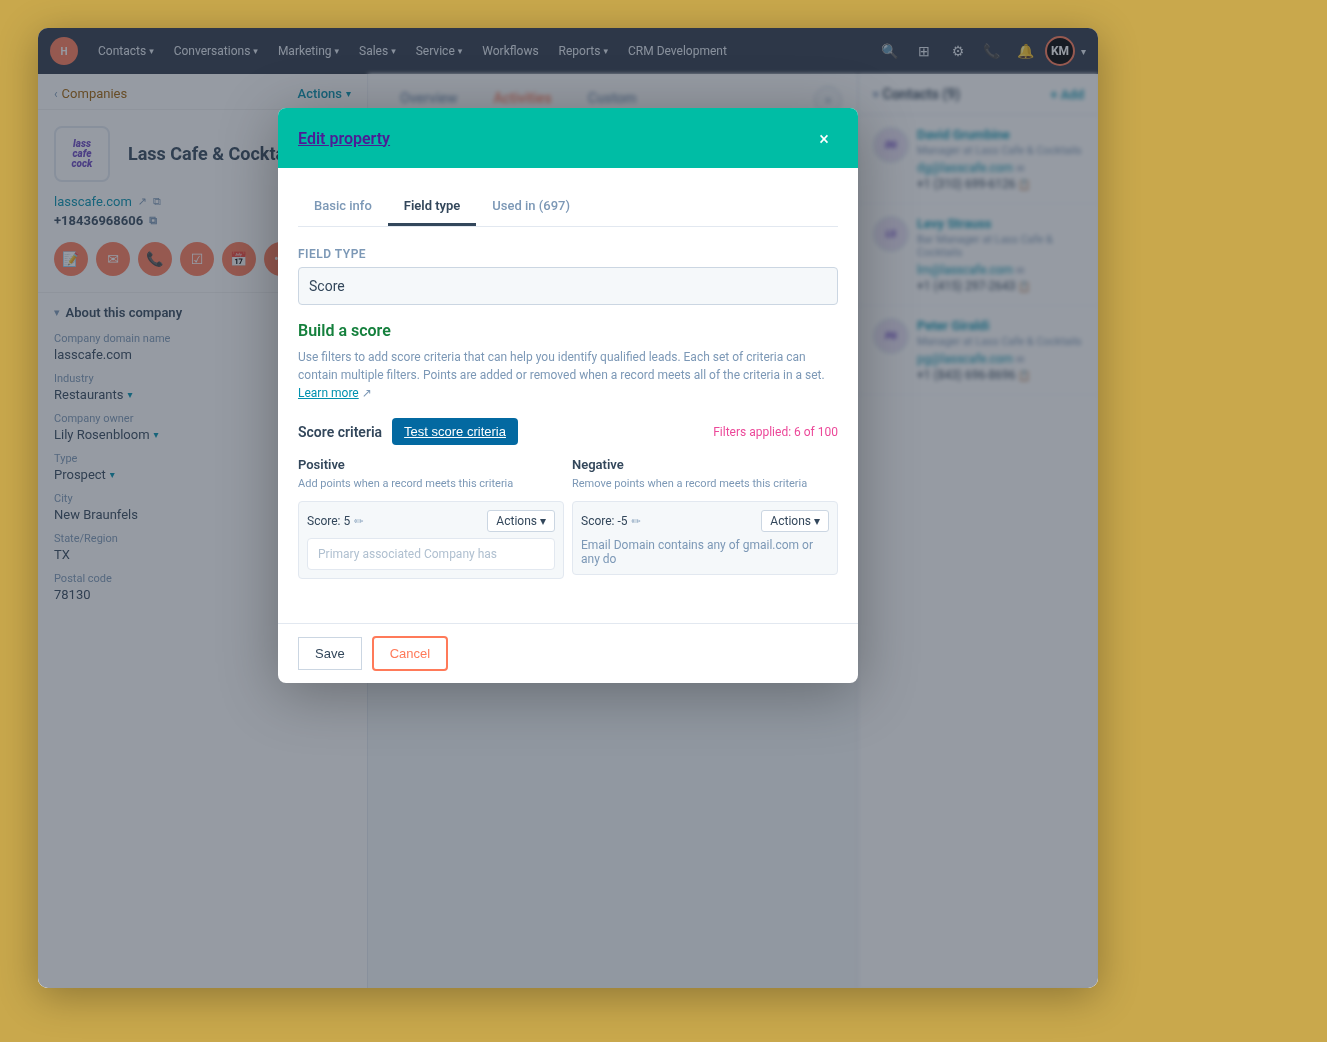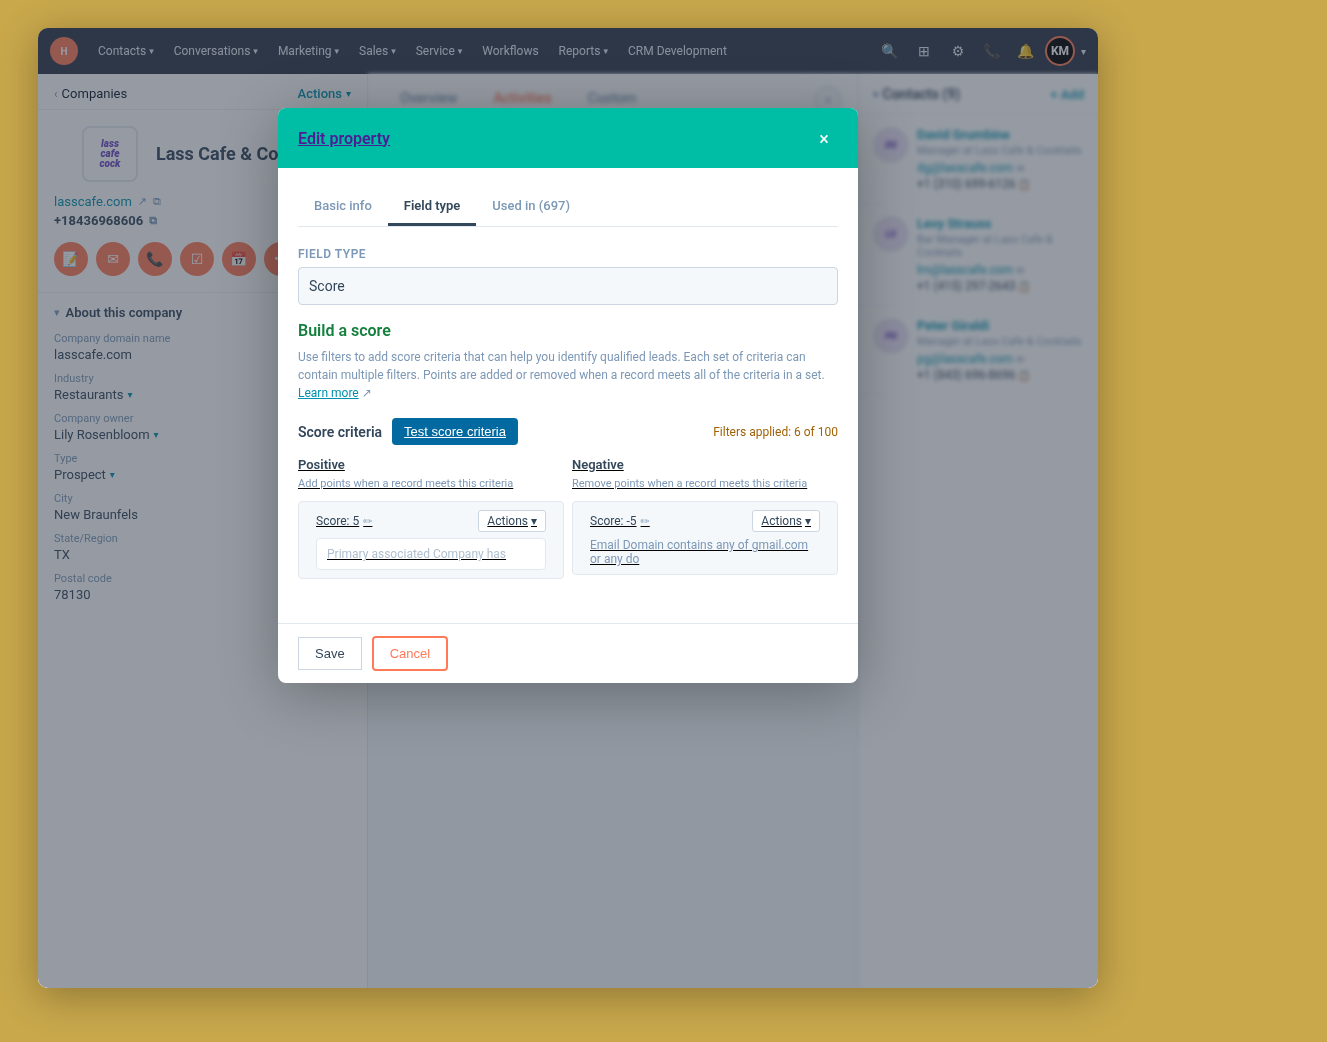--- a/index.html
+++ b/index.html
@@ -127,21 +127,21 @@
       justify-content: space-between;
       padding: 12px 16px 8px;
       border-bottom: 1px solid #f0f0f0;
     }
     .sidebar-breadcrumb {
       display: flex;
       align-items: center;
       gap: 4px;
     }
     .breadcrumb-link {
-      color: #0f172a;
+      color: #a16207;
       font-size: 13px;
       cursor: pointer;
     }
     .actions-btn {
       display: flex;
       align-items: center;
       gap: 4px;
       color: #0091ae;
       font-size: 13px;
       cursor: pointer;
@@ -151,21 +151,20 @@
 
     .company-info {
       padding: 16px;
       border-bottom: 1px solid #f0f0f0;
     }
     .company-header {
       display: flex;
       align-items: center;
       gap: 18px;
       margin-bottom: 12px;
-      margin-left: 28px;
     }
     .company-logo {
       width: 56px;
       height: 56px;
       border: 2px solid #e2e8f0;
       border-radius: 8px;
       display: flex;
       align-items: center;
       justify-content: center;
       background: #fff;
@@ -695,46 +694,45 @@
       border: none;
       border-radius: 4px;
       padding: 6px 12px;
       font-size: 13px;
       cursor: pointer;
       font-weight: 500;
       text-decoration: underline;
     }
     .filters-applied {
       font-size: 12px;
-      color: #a16207;
+      color: #ec4899;
     }
     .pos-neg-grid {
       display: grid;
       grid-template-columns: 1fr 1fr;
       gap: 8px;
       margin-bottom: 16px;
-      text-decoration: underline;
     }
     .score-column-title {
       font-size: 13px;
       font-weight: 600;
       color: #33475b;
       margin-bottom: 4px;
     }
     .score-column-desc {
       font-size: 11px;
       color: #7c98b6;
       margin-bottom: 10px;
       line-height: 1.4;
     }
     .score-item {
       background: #f5f8fa;
       border: 1px solid #e2e8f0;
       border-radius: 4px;
-      padding: 8px 17px;
+      padding: 8px 8px;
       margin-bottom: 8px;
     }
     .score-item-header {
       display: flex;
       align-items: center;
       justify-content: space-between;
       margin-bottom: 6px;
     }
     .score-badge {
       font-size: 12px;

